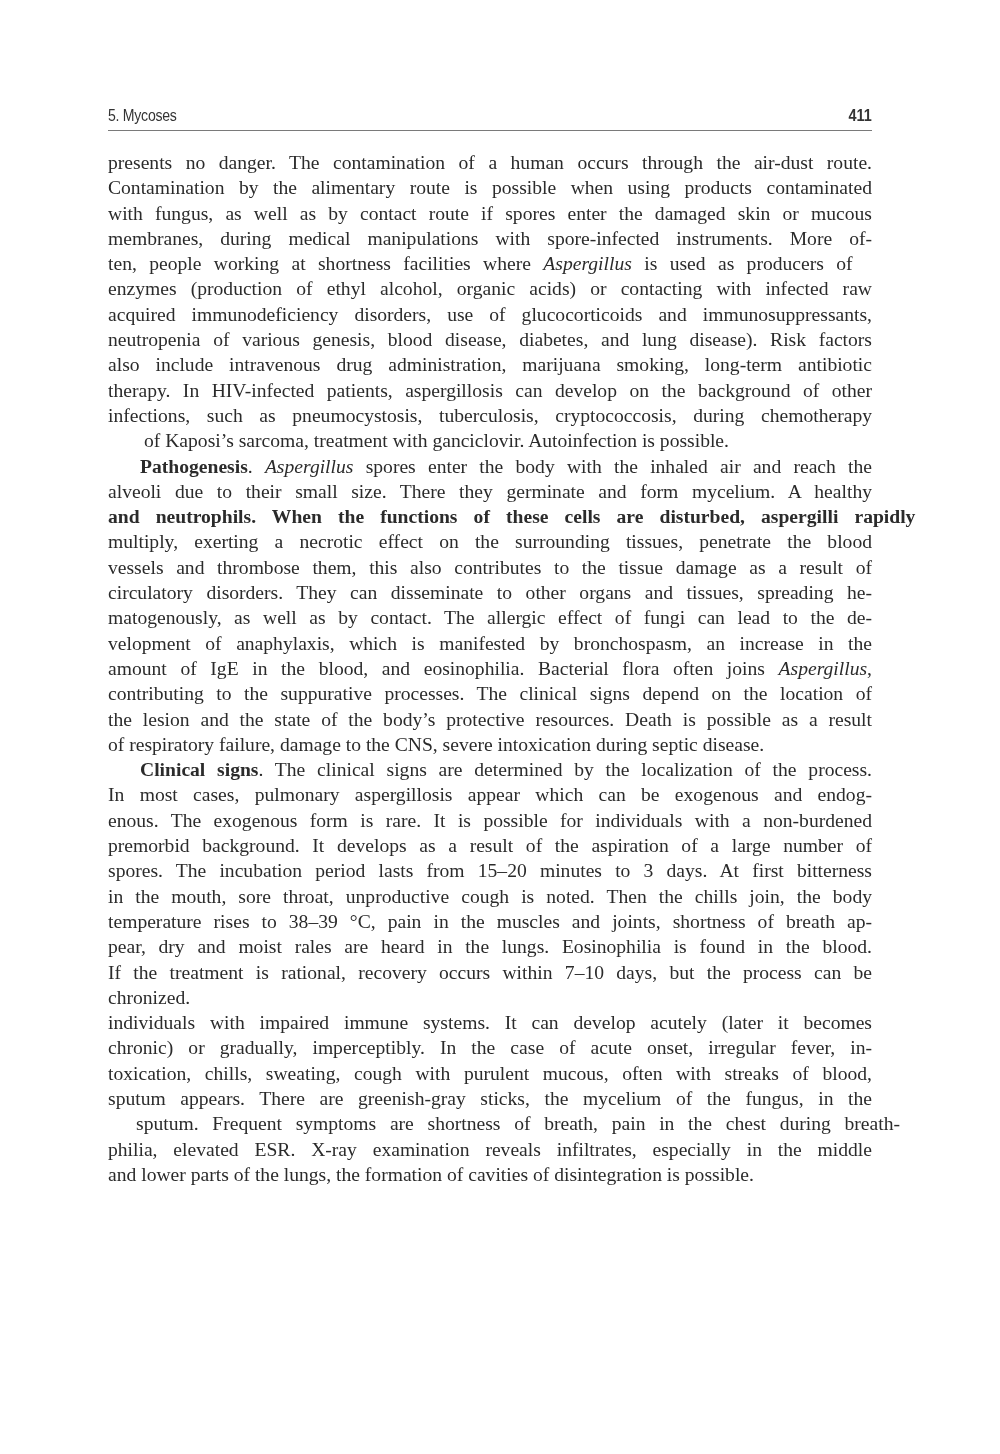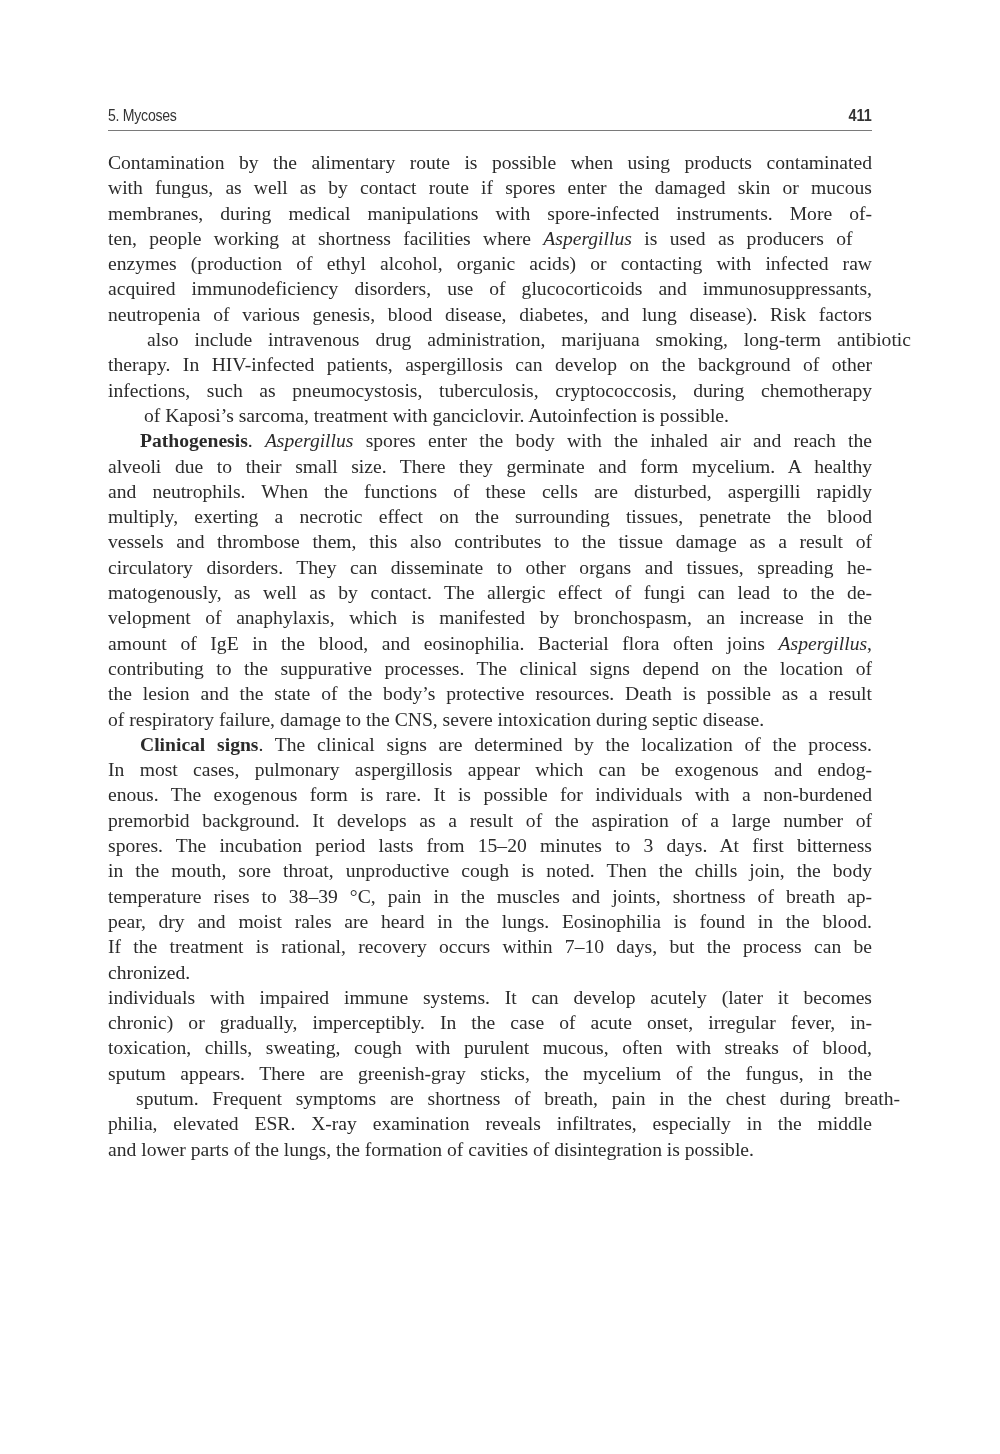--- a/index.html
+++ b/index.html
@@ -87,36 +87,37 @@
 <body>
 
 <div class="page-header">
   <span class="chapter-title">5. Mycoses</span>
   <span class="page-number">411</span>
 </div>
 <div class="header-rule"></div>
 
 <div class="body-text" id="body-text">
     <p class="paragraph">
+      <span class="line"><span class="squeeze" style="white-space: nowrap; word-spacing: 8.59115px;"><span>presents no danger. The contamination of a human occurs through the air-dust route.</span></span></span>
       <span class="line"><span class="squeeze" style="white-space: nowrap; word-spacing: 9.575px;"><span>Contamination by the alimentary route is possible when using products contaminated</span></span></span>
       <span class="line"><span class="squeeze" style="white-space: nowrap; word-spacing: 7.25729px;"><span>with fungus, as well as by contact route if spores enter the damaged skin or mucous</span></span></span>
       <span class="line"><span class="squeeze" style="white-space: nowrap; word-spacing: 12.1113px;"><span>membranes, during medical manipulations with spore-infected instruments. More of-</span></span></span>
       <span class="line"><span class="squeeze" style="white-space: nowrap; word-spacing: 7.46514px;"><span>ten, people working at shortness facilities where </span><i>Aspergillus</i><span> is  used as producers of</span></span></span>
       <span class="line"><span class="squeeze" style="white-space: nowrap; word-spacing: 9.24148px;"><span>enzymes (production of ethyl alcohol, organic acids) or contacting with infected raw</span></span></span>
       <span class="line"><span class="squeeze" style="white-space: nowrap; word-spacing: 11.1183px;"><span>acquired immunodeficiency disorders, use of glucocorticoids and immunosuppressants,</span></span></span>
       <span class="line"><span class="squeeze" style="white-space: nowrap; word-spacing: 7.76989px;"><span>neutropenia of various genesis, blood disease, diabetes, and lung disease). Risk factors</span></span></span>
-      <span class="line"><span class="squeeze" style="white-space: nowrap; word-spacing: 11.0195px; margin-left: 39px;"><span>also include intravenous drug administration, marijuana smoking, long-term antibiotic</span></span></span>
+      <span class="line"><span class="squeeze" style="white-space: nowrap; word-spacing: 11.0195px;"><span>also include intravenous drug administration, marijuana smoking, long-term antibiotic</span></span></span>
       <span class="line"><span class="squeeze" style="white-space: nowrap; word-spacing: 7.59091px;"><span>therapy. In HIV-infected patients, aspergillosis can develop on the background of other</span></span></span>
       <span class="line"><span class="squeeze" style="white-space: nowrap; word-spacing: 11.7388px;"><span>infections, such as pneumocystosis, tuberculosis, cryptococcosis, during chemotherapy</span></span></span>
       <span class="line last"><span class="squeeze" style="white-space: nowrap; margin-left: 36px;"><span>of Kaposi’s sarcoma, treatment with ganciclovir. Autoinfection is possible.</span></span></span>
     </p>
     <p class="paragraph">
       <span class="line indent"><span class="squeeze" style="white-space: nowrap; word-spacing: 7.32552px;"><b>Pathogenesis</b><span>. </span><i>Aspergillus</i><span> spores enter the body with the inhaled air and reach the</span></span></span>
       <span class="line"><span class="squeeze" style="white-space: nowrap; word-spacing: 8.69712px;"><span>alveoli due to their small size. There they germinate and form mycelium. A healthy</span></span></span>
-      <span class="line"><span class="squeeze" style="white-space: nowrap; word-spacing: 11.1989px;"><span>and neutrophils. When the functions of these cells are disturbed, aspergilli rapidly</span></span></span>
+      <span class="line"><span class="squeeze" style="white-space: nowrap; word-spacing: 11.1989px; font-weight: bold;"><span>and neutrophils. When the functions of these cells are disturbed, aspergilli rapidly</span></span></span>
       <span class="line"><span class="squeeze" style="white-space: nowrap; word-spacing: 11.2827px;"><span>multiply, exerting a necrotic effect on the surrounding tissues, penetrate the blood</span></span></span>
       <span class="line"><span class="squeeze" style="white-space: nowrap; word-spacing: 7.73438px;"><span>vessels and thrombose them, this also contributes to the tissue damage as a result of</span></span></span>
       <span class="line"><span class="squeeze" style="white-space: nowrap; word-spacing: 8.62642px;"><span>circulatory disorders. They can disseminate to other organs and tissues, spreading he-</span></span></span>
       <span class="line"><span class="squeeze" style="white-space: nowrap; word-spacing: 7.67292px;"><span>matogenously, as well as by contact. The allergic effect of fungi can lead to the de-</span></span></span>
       <span class="line"><span class="squeeze" style="white-space: nowrap; word-spacing: 9.64915px;"><span>velopment of anaphylaxis, which is manifested by bronchospasm, an increase in the</span></span></span>
       <span class="line"><span class="squeeze" style="white-space: nowrap; word-spacing: 8.72005px;"><span>amount of IgE in the blood, and eosinophilia. Bacterial flora often joins </span><i>Aspergillus</i><span>,</span></span></span>
       <span class="line"><span class="squeeze" style="white-space: nowrap; word-spacing: 7.60417px;"><span>contributing to the suppurative processes. The clinical signs depend on the location of</span></span></span>
       <span class="line"><span class="squeeze" style="white-space: nowrap; word-spacing: 5.95208px;"><span>the lesion and the state of the body’s protective resources. Death is possible as a result</span></span></span>
       <span class="line last"><span class="squeeze" style="white-space: nowrap;"><span>of respiratory failure, damage to the CNS, severe intoxication during septic disease.</span></span></span>
     </p>

